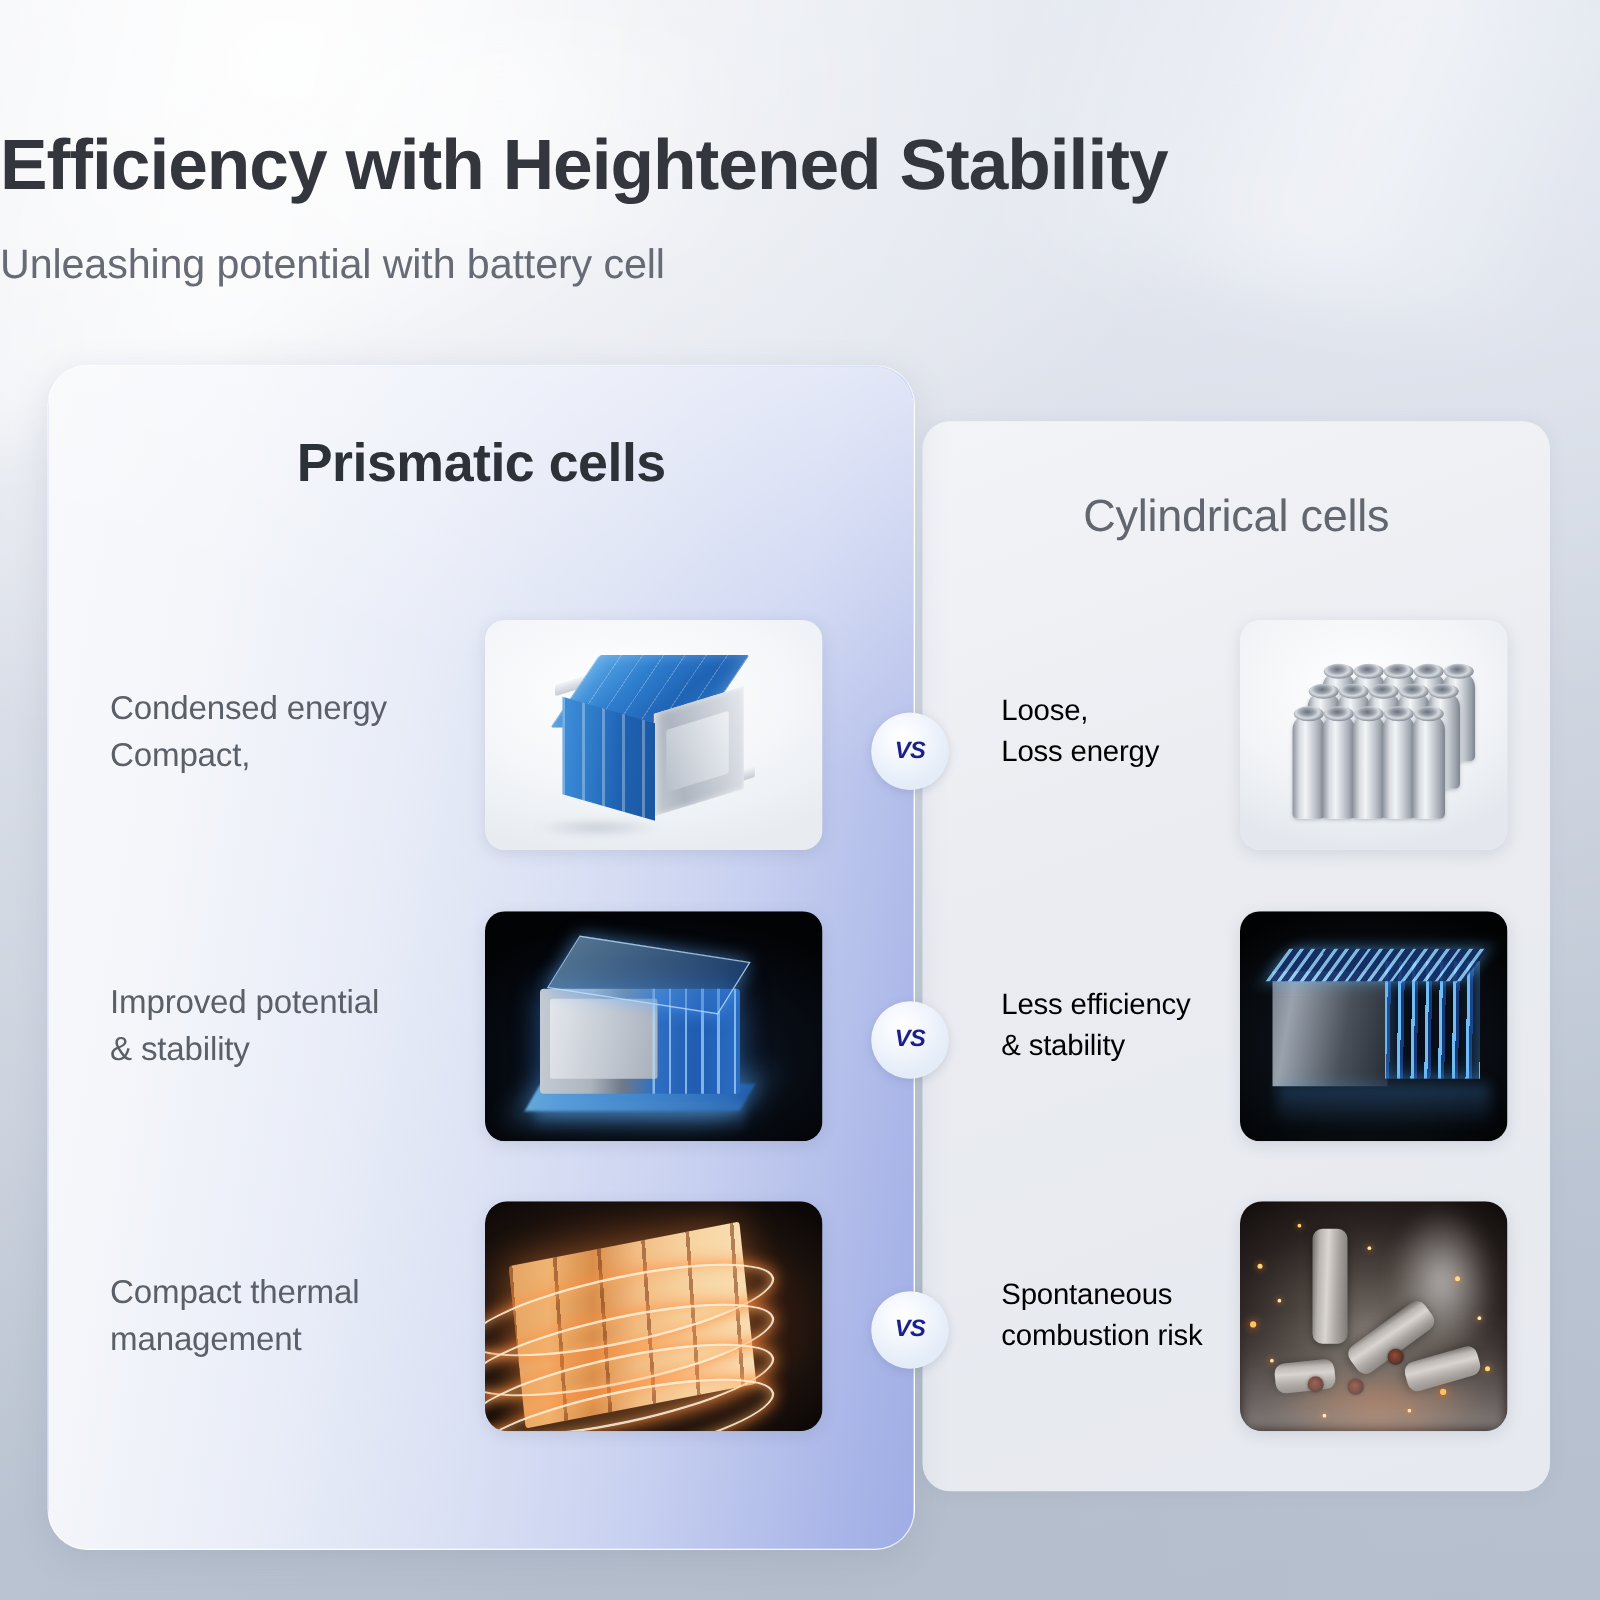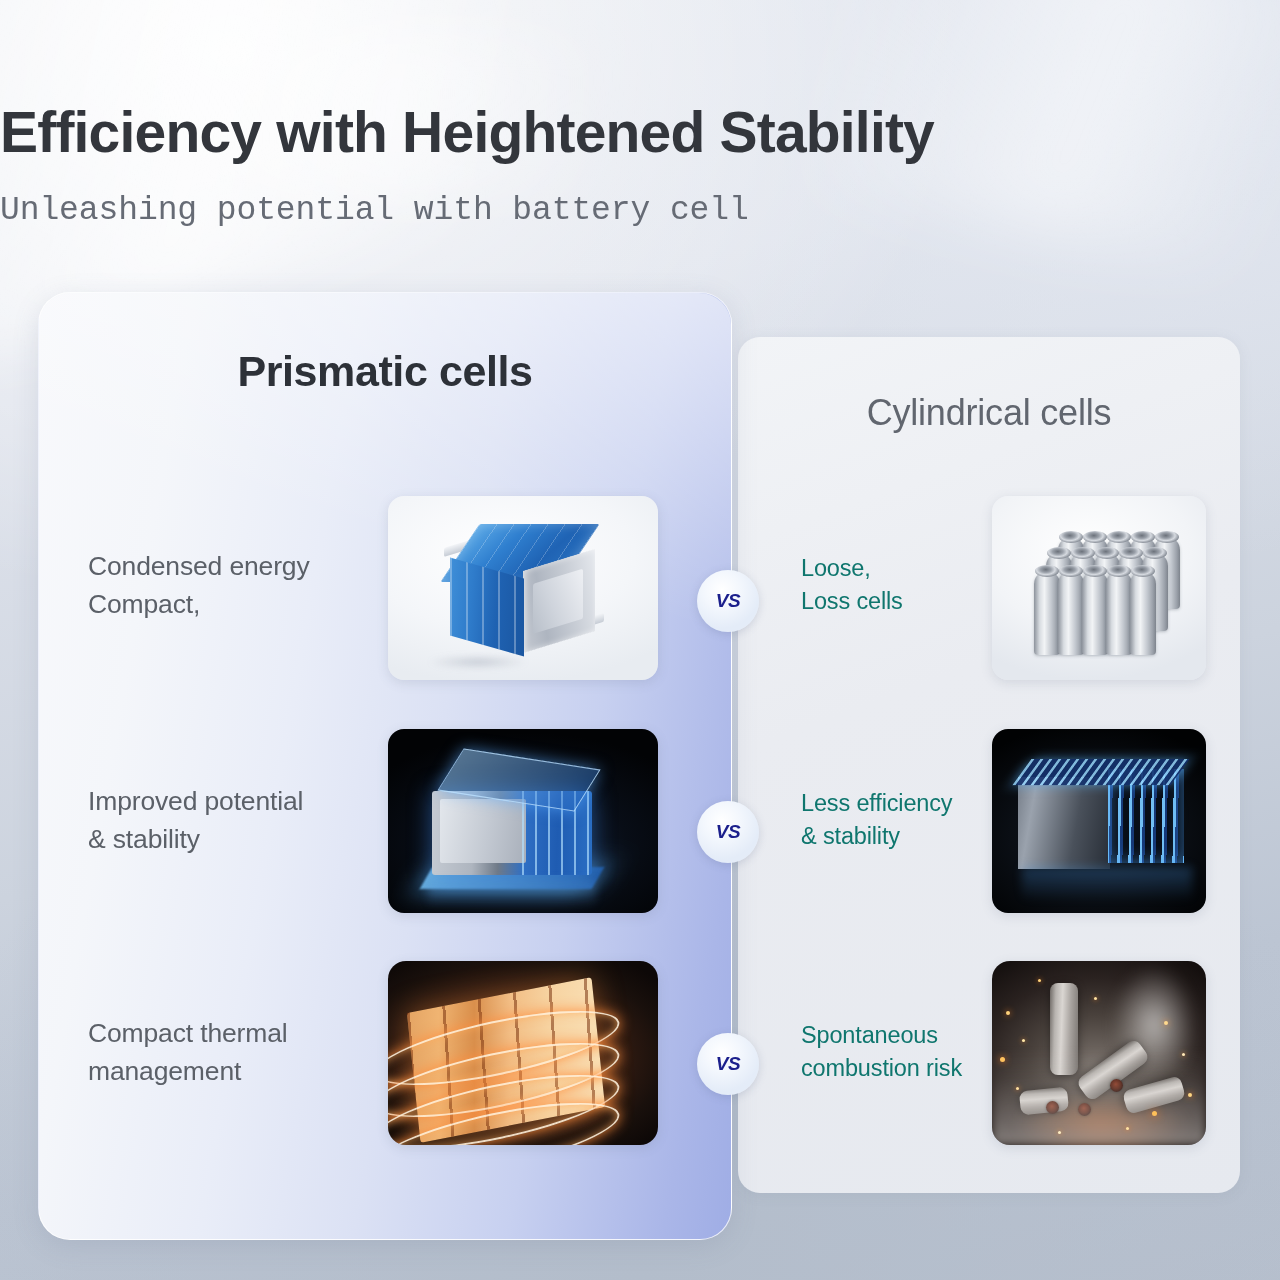--- a/index.html
+++ b/index.html
@@ -44,21 +44,20 @@
     letter-spacing:-0.8px;
     color:#33363c;
     line-height:1.08;
   }
   .subtitle {
     margin-top:28px;
     font-size:33px;
     font-weight:400;
     color:#666b75;
     letter-spacing:-0.1px;
-    font-family:Liberation Mono, monospace;
   }
 
   
   .panel-right {
     position:absolute; left:738px; top:337px; width:502px; height:856px;
     border-radius:22px;
     background:linear-gradient(160deg,#f2f4f7 0%, #eaecf1 40%, #e6e9ef 100%);
     box-shadow:0 2px 14px rgba(110,120,140,0.10);
   }
   .panel-left {
@@ -93,21 +92,21 @@
   .row-2 { top:725px; }
   .row-3 { top:957px; }
 
   .label-left {
     position:absolute; left:88px; width:290px;
     font-size:26.5px; line-height:1.42; color:#5b6068; font-weight:400;
     letter-spacing:-0.15px;
   }
   .label-right {
     position:absolute; left:801px; width:195px;
-    font-size:23.5px; line-height:1.42; color:#0f766e; font-weight:400;
+    font-size:23.5px; line-height:1.42; color:#000000; font-weight:400;
     letter-spacing:-0.15px;
   }
   .row-1 .label-left { top:56px; }
   .row-1 .label-right { top:60px; }
   .row-2 .label-left { top:58px; }
   .row-2 .label-right { top:62px; }
   .row-3 .label-left { top:58px; }
   .row-3 .label-right { top:62px; }
 
   
@@ -388,21 +387,21 @@
           <div class="pw-front-ribs"></div>
         </div>
       </div>
     </div>
   </div>
 
   <div class="vs">VS</div>
 
   <div class="label-right">
     <div>Loose,</div>
-    <div>Loss cells</div>
+    <div>Loss energy</div>
   </div>
 
   <div class="card-right">
     <div class="img-cyl-white">
       <div class="cw-stack">
         <div class="cw-shadow"></div>
 
         <div class="cw-cell" style="left:34px; top:4px; height:72px;">
             <div class="cw-cap"></div>
           </div>

